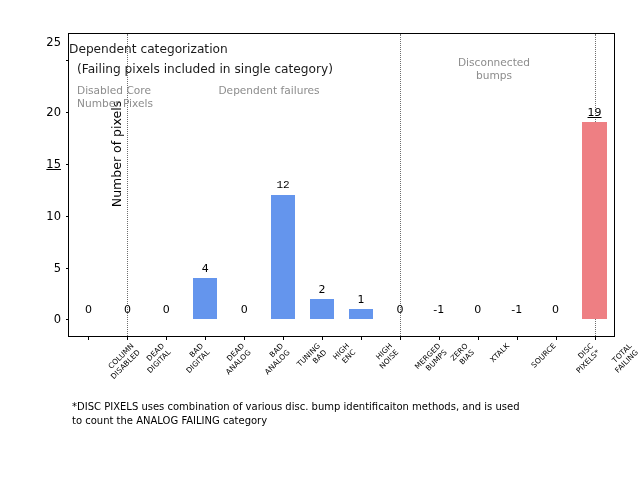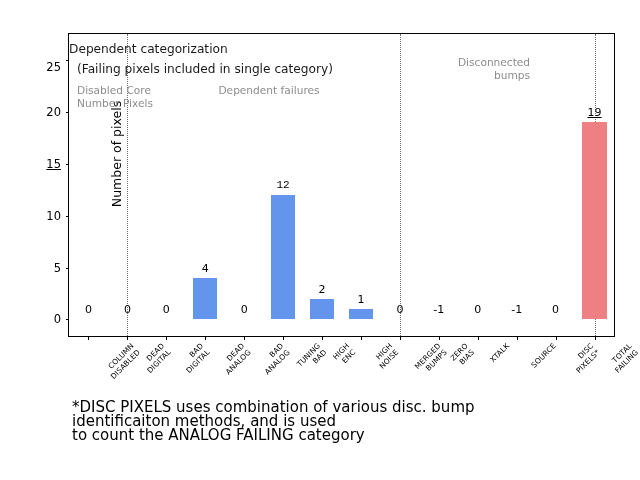--- a/index.html
+++ b/index.html
@@ -126,28 +126,28 @@
     color: #1a1a1a;
     white-space: nowrap;
   }
   .ann-group {
     position: absolute;
     font-size: 10.6px;
     color: #8c8c8c;
     line-height: 13px;
     white-space: nowrap;
   }
-  .ann-group.center { text-align: right; transform: translateX(-50%); }
+  .ann-group.center { text-align: center; transform: translateX(-50%); }
   
   #footnote {
     position: absolute;
     left: 72px;
     top: 400px;
     width: 500px;
-    font-size: 15px;
+    font-size: 10px;
     color: #000000;
     line-height: 14px;
   }
 </style>
 </head>
 <body>
 
 <div id="figure">
 
 
@@ -160,21 +160,21 @@
           <div class="ytick" style="top: 285.395px;">0</div>
           <div class="ytick-mark" style="top: 285.395px;"></div>
           <div class="ytick" style="top: 233.505px;">5</div>
           <div class="ytick-mark" style="top: 233.505px;"></div>
           <div class="ytick" style="top: 181.615px;">10</div>
           <div class="ytick-mark" style="top: 181.615px;"></div>
           <div class="ytick" style="top: 129.725px; text-decoration: underline;">15</div>
           <div class="ytick-mark" style="top: 129.725px;"></div>
           <div class="ytick" style="top: 77.8351px;">20</div>
           <div class="ytick-mark" style="top: 77.8351px;"></div>
-          <div class="ytick" style="top: 33px; text-align: right;">25</div>
+          <div class="ytick" style="top: 8px; text-align: right;">25</div>
           <div class="ytick-mark" style="top: 25.945px;"></div>
         </div>
       <div id="xticks">
           <div class="xtick-mark" style="left: 19.4643px;"></div>
           <div class="xtick-label" style="left: 23.4643px;">
             <div>COLUMN</div>
             <div>DISABLED</div>
           </div>
           <div class="xtick-mark" style="left: 58.3929px;"></div>
           <div class="xtick-label" style="left: 62.3929px;">

